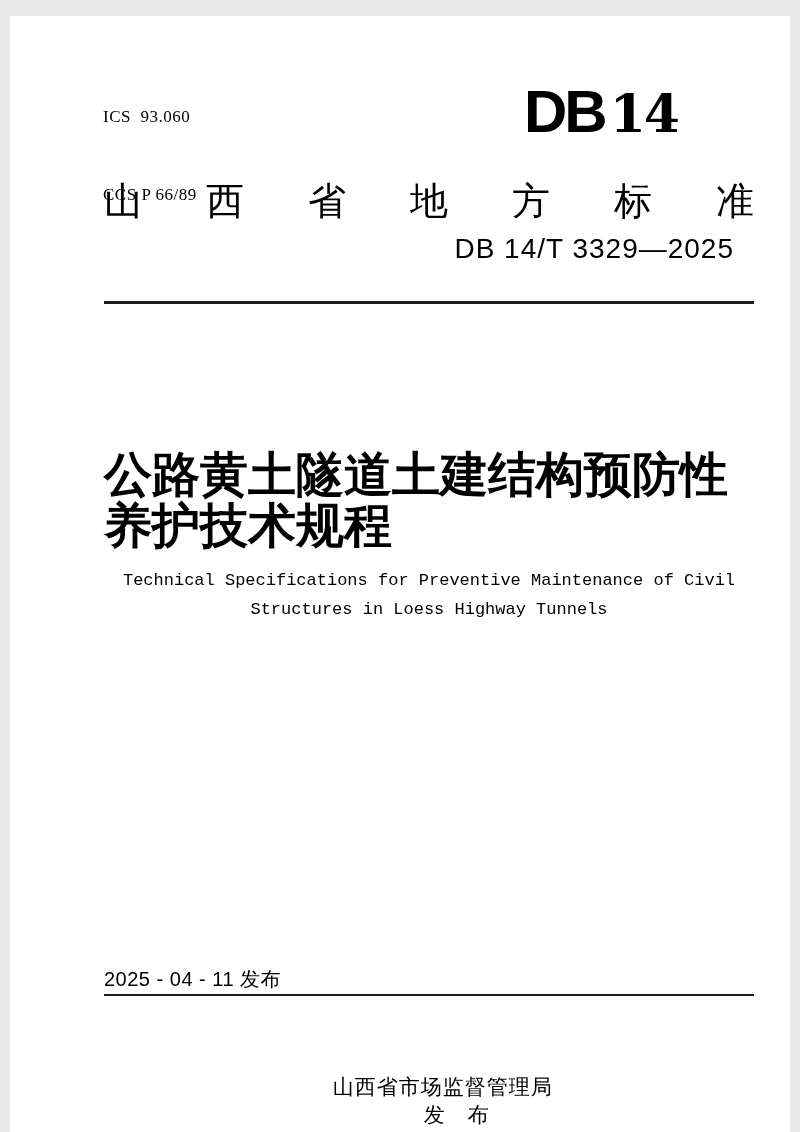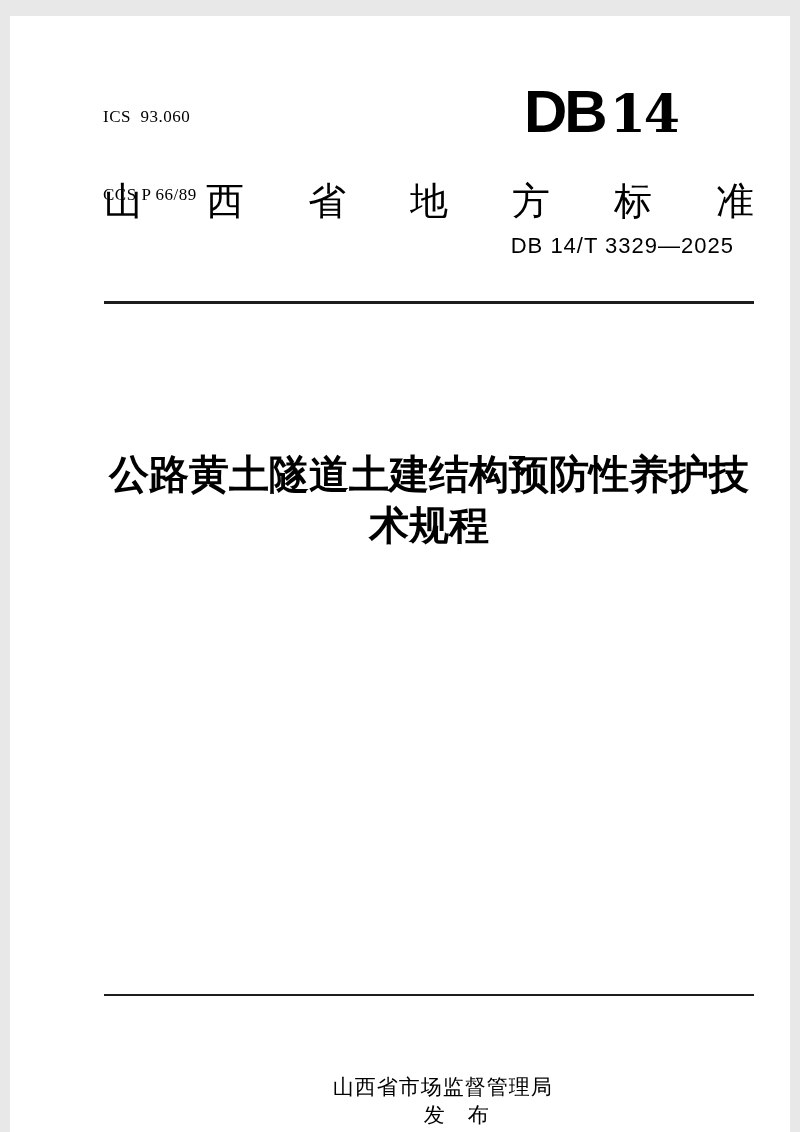--- a/index.html
+++ b/index.html
@@ -56,21 +56,21 @@
     top: 160px;
     font-size: 38px;
     letter-spacing: 64px;
     white-space: nowrap;
     font-weight: 400;
   }
   .standard-number {
     position: absolute;
     top: 217px;
     right: 56px;
-    font-size: 22px;
+    font-size: 28px;
     letter-spacing: 1px;
     white-space: nowrap;
   }
   .rule-top {
     position: absolute;
     left: 94px;
     top: 285px;
     width: 650px;
     height: 3px;
   }
@@ -79,22 +79,22 @@
     left: 94px;
     top: 978px;
     width: 650px;
     height: 2px;
   }
   .title-cn {
     position: absolute;
     left: 94px;
     top: 433px;
     width: 650px;
-    text-align: center;
-    font-size: 40px;
+    text-align: left;
+    font-size: 48px;
     font-weight: bold;
     line-height: 51px;
   }
   .title-en {
     position: absolute;
     left: 94px;
     top: 550px;
     width: 650px;
     text-align: center;
     font-family: "Liberation Mono", monospace;
@@ -143,22 +143,27 @@
   </div>
 
   <div class="standard-type">山西省地方标准</div>
 
   <div class="standard-number">DB 14/T 3329—2025</div>
 
   <div class="rule-top" style="background: rgb(28, 28, 28);"></div>
 
   <div class="title-cn">公路黄土隧道土建结构预防性养护技术规程</div>
 
+  <div class="title-en">
+    <div>Technical Specifications for Preventive Maintenance of Civil</div>
+    <div>Structures in Loess Highway Tunnels</div>
+  </div>
 
   <div class="dates-row">
+    <span>2025 - 04 - 11 发布</span>
   </div>
 
   <div class="rule-bottom" style="background: rgb(28, 28, 28);"></div>
 
   <div class="publisher-row">
     <span>山西省市场监督管理局</span>
     <span class="publish-action">发　布</span>
   </div>
 
 </div>

